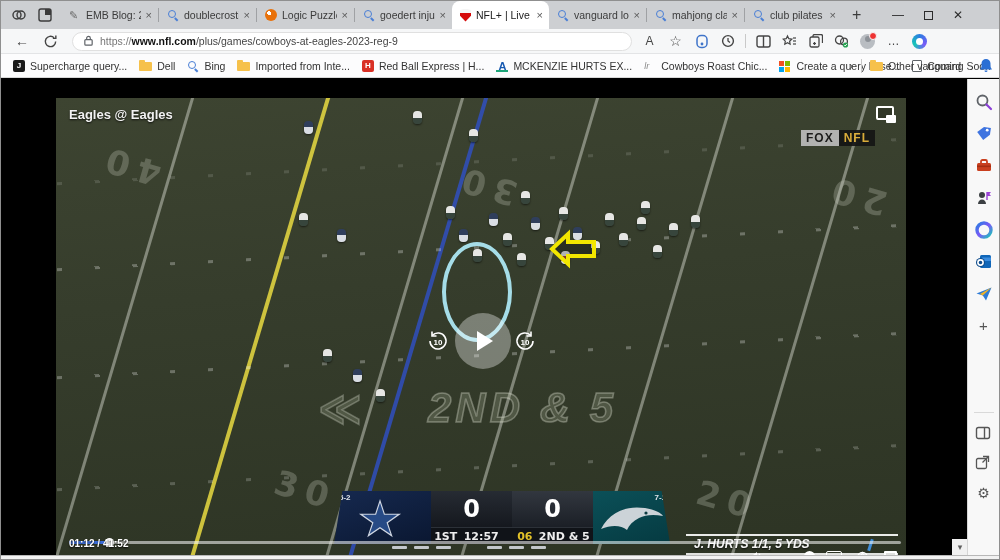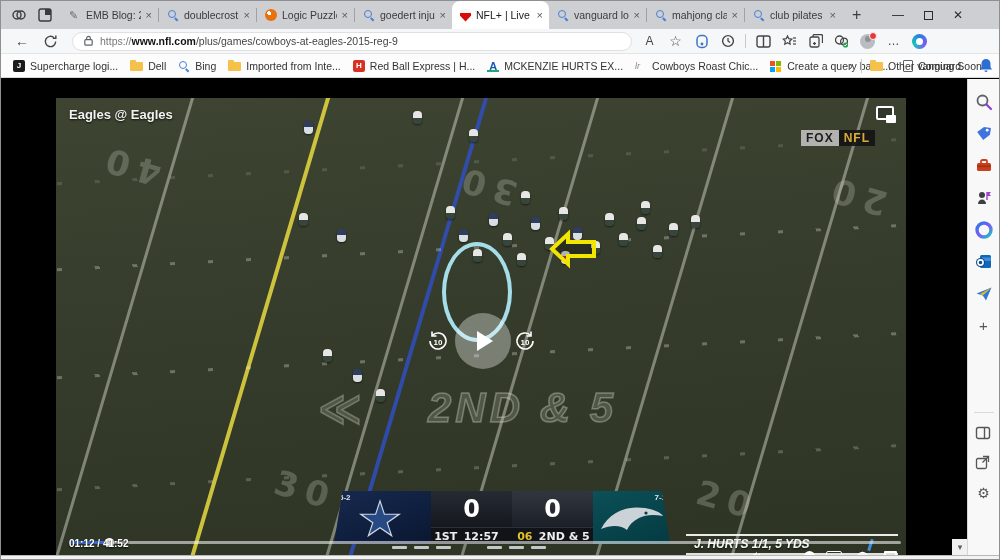--- a/index.html
+++ b/index.html
@@ -258,21 +258,21 @@
     <span class="nav-ic">←</span>
     <svg class="nav-ic" width="15" height="15" viewBox="0 0 16 16">
         <path d="M13.5 8a5.5 5.5 0 1 1-1.7-4" fill="none" stroke="#444" stroke-width="1.5"></path>
         <path d="M13.7 1.5v3.2h-3.2" fill="none" stroke="#444" stroke-width="1.5"></path>
       </svg>
     <div class="urlpill">
       <svg width="11" height="12" viewBox="0 0 12 13">
           <rect x="2" y="5" width="8" height="6" rx="1" fill="none" stroke="#5f6368" stroke-width="1.3"></rect>
           <path d="M4 5V3.5a2 2 0 0 1 4 0V5" fill="none" stroke="#5f6368" stroke-width="1.3"></path>
         </svg>
-      <span><span class="scheme">https://</span><span class="domain">www.nfl.com</span><span class="path">/plus/games/cowboys-at-eagles-2015-reg-9</span></span>
+      <span><span class="scheme">https://</span><span class="domain">www.nfl.com</span><span class="path">/plus/games/cowboys-at-eagles-2023-reg-9</span></span>
     </div>
     <span class="tool-ic" style="font-size:12px">A</span>
     <span class="tool-ic" style="font-size:14px">☆</span>
     <span class="tool-ic">
         <svg width="14" height="15" viewBox="0 0 14 15">
           <rect x="2" y="1.5" width="10" height="12" rx="4" fill="none" stroke="#3f74c9" stroke-width="1.5"></rect>
           <circle cx="7" cy="10" r="1.4" fill="#3f74c9"></circle>
         </svg>
       </span>
     <span class="tool-ic">
@@ -318,21 +318,21 @@
     <span class="tool-ic">…</span>
     <span class="tool-ic">
         <span class="copilot"></span>
       </span>
   </div>
 
   <div class="bookbar">
     <span id="bmlist" style="display:flex;align-items:center">
         <span class="bm">
           <span class="fv fv-j">J</span>
-          <span>Supercharge logi...</span>
+          <span>Supercharge query...</span>
         </span>
         <span class="bm">
           <span class="fv fv-folder"></span>
           <span>Dell</span>
         </span>
         <span class="bm">
           <span class="fv fv-search"></span>
           <span>Bing</span>
         </span>
         <span class="bm">

